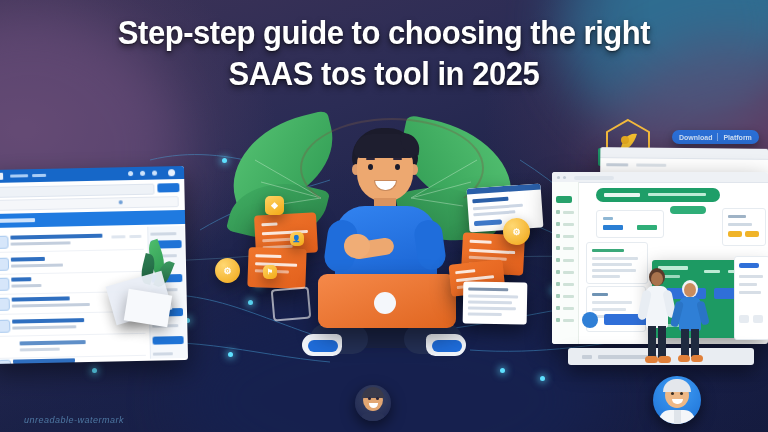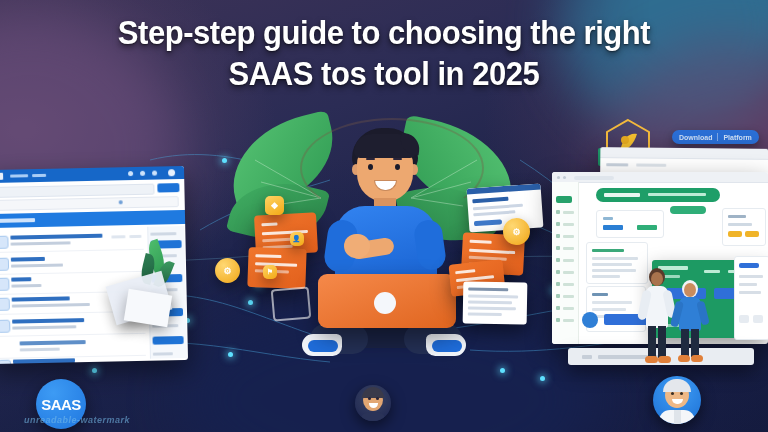--- a/index.html
+++ b/index.html
@@ -76,21 +76,21 @@
   
   .ch{position:absolute;}
   
   .saasBadge{position:absolute;left:36px;top:379px;width:50px;height:50px;border-radius:50%;
     background:radial-gradient(circle at 35% 28%,#3d9bf4,#1f76df);
     display:flex;align-items:center;justify-content:center;
     color:#fff;font-weight:bold;font-size:15px;letter-spacing:-.5px;
     box-shadow:0 6px 16px rgba(0,0,0,.45);}
   .avatar{position:absolute;border-radius:50%;overflow:hidden;
     box-shadow:0 5px 14px rgba(0,0,0,.5);}
-  .watermark{position:absolute;left:24px;top:415px;font-size:9px;font-weight:bold;
+  .watermark{position:absolute;left:24px;top:415px;font-size:9px;font-weight:normal;
     color:rgba(120,190,235,.55);letter-spacing:.5px;filter:blur(.5px);font-style:italic;}
   .pill{position:absolute;left:672px;top:130px;height:14px;padding:0 7px;border-radius:7px;
     background:#2a6fd6;color:#cfe0f7;font-size:7px;font-weight:bold;display:flex;
     align-items:center;gap:5px;filter:blur(.5px);box-shadow:0 4px 10px rgba(0,0,0,.35);}
   .node{position:absolute;width:5px;height:5px;border-radius:50%;background:#5ee0ff;
     box-shadow:0 0 7px 2px rgba(94,224,255,.55);}
 </style>
 </head>
 <body>
 
@@ -458,23 +458,20 @@
     <div style="position:absolute;left:10px;top:3px;width:12px;height:14px;border-radius:50%;background:#c98c5e;"></div>
     <div style="position:absolute;left:5px;top:17px;width:22px;height:34px;border-radius:7px 7px 3px 3px;background:#2f7fd6;"></div>
     <div style="position:absolute;left:-1px;top:21px;width:8px;height:26px;border-radius:5px;background:#2a74c6;transform:rotate(14deg);"></div>
     <div style="position:absolute;left:25px;top:21px;width:8px;height:24px;border-radius:5px;background:#2a74c6;transform:rotate(-14deg);"></div>
     <div style="position:absolute;left:7px;top:49px;width:8px;height:28px;background:#1f2a40;"></div>
     <div style="position:absolute;left:17px;top:49px;width:8px;height:28px;background:#1f2a40;"></div>
     <div style="position:absolute;left:4px;top:75px;width:12px;height:7px;border-radius:4px;background:#e0803a;"></div>
     <div style="position:absolute;left:17px;top:75px;width:12px;height:7px;border-radius:4px;background:#e0803a;"></div>
   </div>
 
-  <div class="saasBadge">
-    <span>SAAS</span>
-  </div>
 
   <div class="avatar" style="left:355px;top:385px;width:36px;height:36px;
        background:radial-gradient(circle at 50% 35%,#3b4563,#1c2450);">
     <div style="position:absolute;left:8px;top:4px;width:20px;height:22px;border-radius:50%;background:#e2a672;"></div>
     <div style="position:absolute;left:7px;top:2px;width:22px;height:11px;border-radius:11px 11px 0 0;background:#3a3a4a;"></div>
     <div style="position:absolute;left:13px;top:12px;width:3px;height:3px;border-radius:50%;background:#2b2436;"></div>
     <div style="position:absolute;left:21px;top:12px;width:3px;height:3px;border-radius:50%;background:#2b2436;"></div>
     <div style="position:absolute;left:14px;top:18px;width:9px;height:5px;border-radius:0 0 6px 6px;background:#fff;"></div>
     <div style="position:absolute;left:5px;top:27px;width:26px;height:12px;border-radius:9px 9px 0 0;background:#2a3358;"></div>
   </div>

